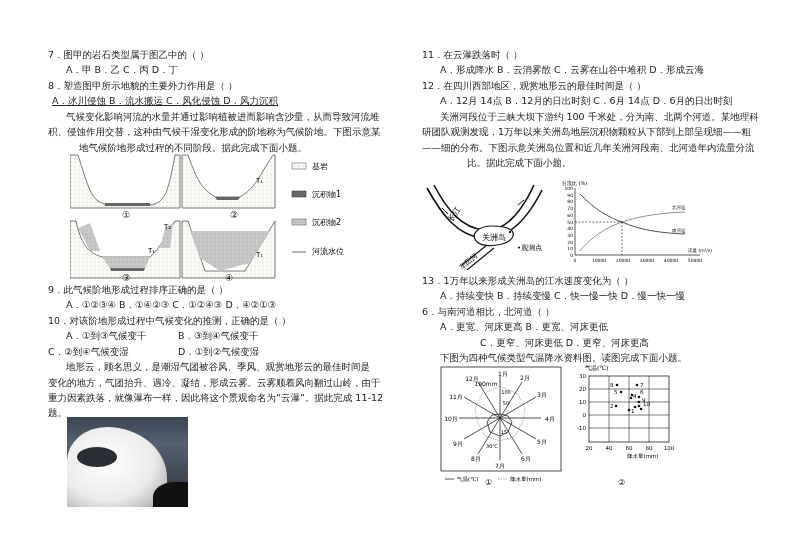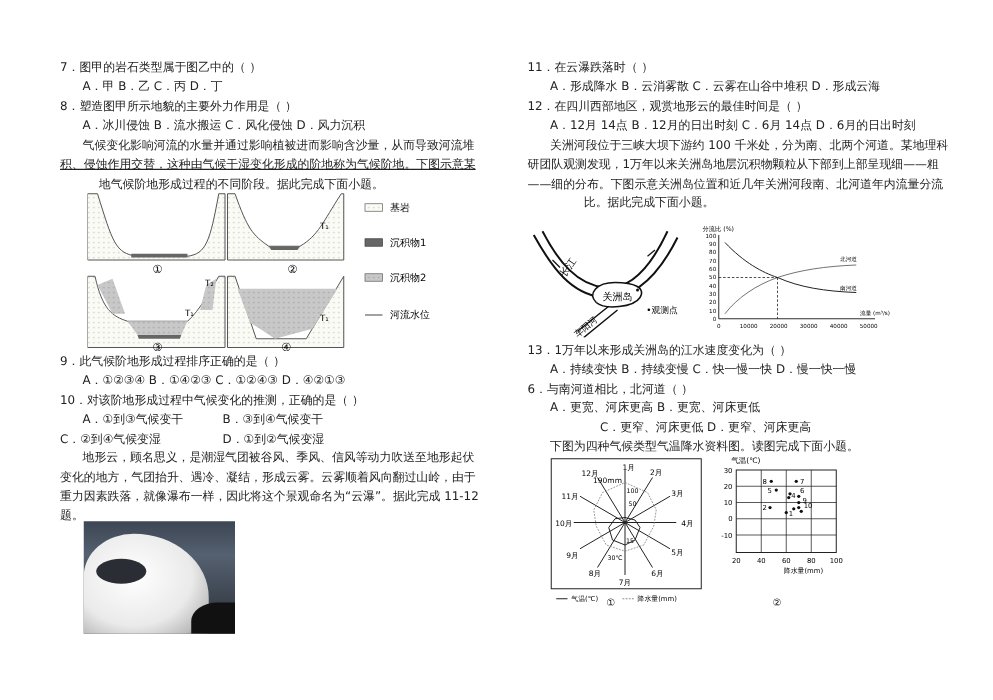--- a/index.html
+++ b/index.html
@@ -6,23 +6,23 @@
   body{width:794px;height:560px;position:relative;overflow:hidden;font-family:"DejaVu Sans",sans-serif;color:#222;font-size:9.5px;}
   .line{position:absolute;white-space:nowrap;line-height:14px;text-align:center;}
   svg text{font-family:"DejaVu Sans",sans-serif;}
 </style>
 </head>
 <body>
 
 <div class="line" style="left:48px;top:48px;">7．图甲的岩石类型属于图乙中的（  ）</div>
 <div class="line" style="left:66px;top:63px;">A．甲  B．乙  C．丙  D．丁</div>
 <div class="line" style="left:48px;top:79px;">8．塑造图甲所示地貌的主要外力作用是（  ）</div>
-<div class="line" style="left:66px;top:94px;">A．冰川侵蚀    B．流水搬运    C．风化侵蚀    D．风力沉积</div>
+<div class="line" style="left:52px;top:94px;text-decoration:underline;">A．冰川侵蚀    B．流水搬运    C．风化侵蚀    D．风力沉积</div>
 <div class="line" style="left:66px;top:110px;">气候变化影响河流的水量并通过影响植被进而影响含沙量，从而导致河流堆</div>
-<div class="line" style="left:48px;top:125px;text-decoration:underline;">积、侵蚀作用交替，这种由气候干湿变化形成的阶地称为气候阶地。下图示意某</div>
+<div class="line" style="left:48px;top:125px;">积、侵蚀作用交替，这种由气候干湿变化形成的阶地称为气候阶地。下图示意某</div>
 <div class="line" style="left:48px;top:141px;margin-left:31px;">地气候阶地形成过程的不同阶段。据此完成下面小题。</div>
 
 <svg style="position:absolute;left:70px;top:153px;" width="330" height="130" viewBox="0 0 330 130">
   <defs>
     <pattern id="dots" width="4" height="4" patternUnits="userSpaceOnUse">
         <rect width="4" height="4" fill="#fbfbf6"></rect>
         <circle cx="1" cy="1" r="0.5" fill="#aaa"></circle>
       </pattern>
     <pattern id="sed2" width="4" height="4" patternUnits="userSpaceOnUse">
         <rect width="4" height="4" fill="#c8c8c8"></rect>
@@ -73,21 +73,21 @@
   </g>
 </svg>
 
 <div class="line" style="left:48px;top:283px;">9．此气候阶地形成过程排序正确的是（  ）</div>
 <div class="line" style="left:66px;top:298px;">A．①②③④ B．①④②③ C．①②④③ D．④②①③</div>
 <div class="line" style="left:48px;top:314px;">10．对该阶地形成过程中气候变化的推测，正确的是（  ）</div>
 <div class="line" style="left:66px;top:329px;">A．①到③气候变干</div>
 <div class="line" style="left:178px;top:329px;">B．③到④气候变干</div>
 <div class="line" style="left:48px;top:345px;">C．②到④气候变湿</div>
 <div class="line" style="left:178px;top:345px;">D．①到②气候变湿</div>
-<div class="line" style="left:66px;top:360px;">地形云，顾名思义，是潮湿气团被谷风、季风、信风等动力吹送至地形起伏</div>
+<div class="line" style="left:66px;top:360px;">地形云，顾名思义，是潮湿气团被谷风、季风、观赏地形云的最佳时间是</div>
 <div class="line" style="left:48px;top:376px;">变化的地方，气团抬升、遇冷、凝结，形成云雾。云雾顺着风向翻过山岭，由于</div>
 <div class="line" style="left:48px;top:391px;">重力因素跌落，就像瀑布一样，因此将这个景观命名为“云瀑”。据此完成 11-12</div>
 <div class="line" style="left:48px;top:406px;">题。</div>
 
 <div style="position:absolute;left:67px;top:417px;width:121px;height:90px;background:linear-gradient(180deg,#3c4654 0%,#556070 30%,#2a2f38 100%);overflow:hidden;">
   <div style="position:absolute;left:0;top:10px;width:100px;height:85px;background:radial-gradient(ellipse at 40% 40%,#ffffff 0%,#eaeaea 55%,#bbb 80%,rgba(200,200,200,0) 100%);border-radius:40% 60% 10% 0;"></div>
   <div style="position:absolute;left:10px;top:30px;width:40px;height:20px;background:#2a2d33;border-radius:50%;"></div>
   <div style="position:absolute;right:0;bottom:0;width:35px;height:25px;background:#111;border-radius:60% 0 0 0;"></div>
 </div>
 

